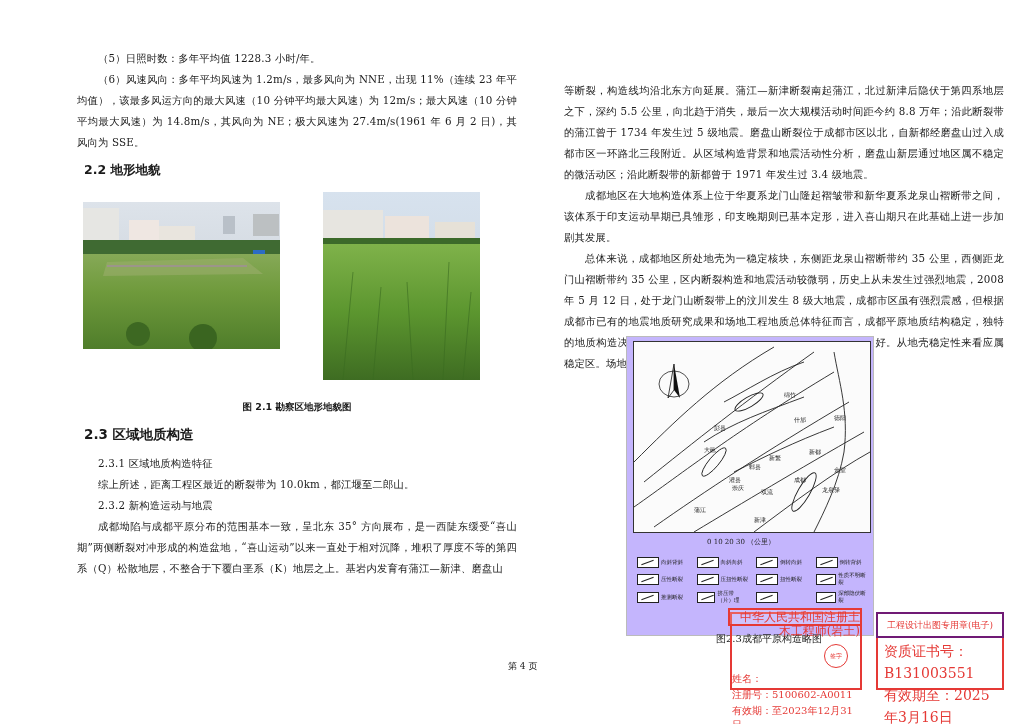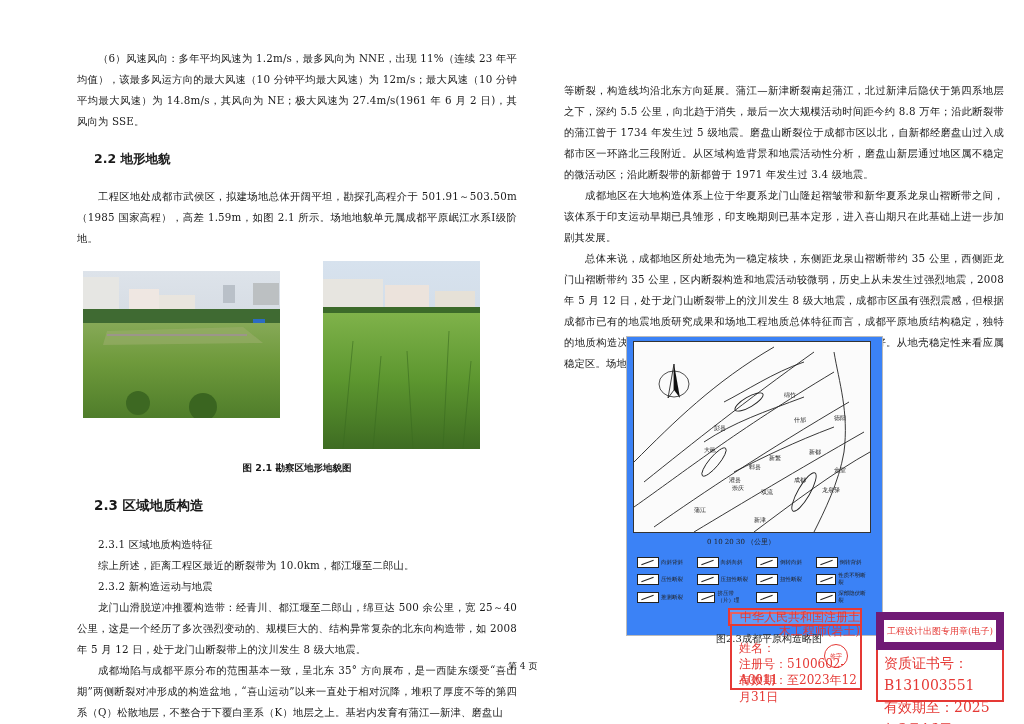--- a/index.html
+++ b/index.html
@@ -3,52 +3,52 @@
 <meta charset="utf-8">
 <style>
   html,body{margin:0;padding:0;background:#ffffff;}
   body{width:1024px;height:724px;position:relative;overflow:hidden;font-family:"DejaVu Serif","Liberation Serif",serif;color:#1a1a1a;}
   .col{position:absolute;top:48px;width:440px;}
   .col-left{left:77px;}
   .col-right{left:564px;margin-top:32px;}
   p{margin:0;font-size:10.3px;line-height:21px;text-align:justify;letter-spacing:0.2px;}
   .indent{text-indent:21px;}
   .sub{padding-left:21px;}
-  h2{margin:17px;font-size:12.5px;font-weight:bold;line-height:20px;font-family:"DejaVu Sans","Liberation Sans",sans-serif;}
+  h2{margin:7px;font-size:12.5px;font-weight:bold;line-height:20px;font-family:"DejaVu Sans","Liberation Sans",sans-serif;}
   h2.big{font-size:13.5px;line-height:24px;}
   .photos{position:relative;height:185px;margin-top:10px;}
   .photo1{position:absolute;left:6px;top:12px;width:197px;height:147px;overflow:hidden;}
   .photo2{position:absolute;left:246px;top:2px;width:157px;height:188px;overflow:hidden;}
-  .caption{font-size:9.5px;text-align:center;font-weight:bold;margin-top:16px;line-height:16px;font-family:"DejaVu Sans","Liberation Sans",sans-serif;}
-  .mapbox{position:absolute;left:626px;top:336px;width:246px;height:298px;background:#3b82f6;border:1px solid #bbb;padding-left:9px;}
+  .caption{font-size:9.5px;text-align:center;font-weight:bold;margin-top:24px;line-height:16px;font-family:"DejaVu Sans","Liberation Sans",sans-serif;}
+  .mapbox{position:absolute;left:626px;top:336px;width:246px;height:298px;background:#c4b5fd;border:1px solid #bbb;}
   .map-inner{position:absolute;left:6px;top:4px;width:236px;height:190px;background:#fbfbfb;border:1px solid #333;overflow:hidden;}
   .scale{position:absolute;left:80px;top:200px;font-size:7px;color:#222;}
   .legend{position:absolute;left:10px;top:220px;width:232px;}
   .leg-row{display:flex;gap:6px;margin-bottom:4px;}
   .leg{display:flex;align-items:center;gap:2px;width:54px;font-size:5.5px;color:#222;}
   .leg .sw{width:20px;height:9px;border:1px solid #222;background:#fff;position:relative;}
   .leg .sw:after{content:"";position:absolute;left:3px;top:4px;width:13px;height:1px;background:#222;transform:rotate(-20deg);}
   .map-caption{position:absolute;left:716px;top:632px;font-size:10px;color:#222;}
   .stamp1{position:absolute;left:730px;top:612px;width:128px;height:74px;border:2px solid #e53935;}
   .stamp1 .top{position:absolute;left:-4px;top:-6px;width:130px;border:2px solid #e53935;height:14px;font-size:12px;color:#e53935;line-height:14px;text-align:right;background:rgba(255,255,255,0.2);}
-  .stamp1 .line{position:absolute;left:7px;font-size:12px;color:#e53935;}
+  .stamp1 .line{position:absolute;left:0;font-size:10px;color:#e53935;margin-top:32px;}
   .stamp1 .seal{position:absolute;left:92px;top:30px;width:22px;height:22px;border:1.5px solid #e53935;border-radius:50%;font-size:6px;color:#e53935;text-align:center;line-height:22px;}
   .stamp2{position:absolute;left:876px;top:612px;width:128px;height:76px;}
-  .stamp2 .hdr{height:22px;border:8px solid #701a75;font-size:9px;color:#e53935;line-height:22px;text-align:center;}
+  .stamp2 .hdr{height:22px;border:2px solid #701a75;font-size:9px;color:#e53935;line-height:22px;text-align:center;}
   .stamp2 .body{height:48px;border:2px solid #e53935;border-top:0;padding:2px 0 0 6px;}
   .stamp2 .body div{font-size:14px;color:#e53935;line-height:22px;}
   .pagenum{position:absolute;left:508px;top:660px;font-size:9px;color:#222;}
 </style>
 </head>
 <body>
 
 <div class="col col-left">
+  <p class="indent">（5）日照时数：多年平均值 1228.3 小时/年。</p>
   <p class="indent">（6）风速风向：多年平均风速为 1.2m/s，最多风向为 NNE，出现 11%（连续 23 年平均值），该最多风运方向的最大风速（10 分钟平均最大风速）为 12m/s；最大风速（10 分钟平均最大风速）为 14.8m/s，其风向为 NE；极大风速为 27.4m/s(1961 年 6 月 2 日)，其风向为 SSE。</p>
   <h2>2.2 地形地貌</h2>
-  <p class="indent">工程区地处成都市武侯区，拟建场地总体开阔平坦，勘探孔高程介于 501.91～503.50m（1985 国家高程），高差 1.59m，如图 2.1 所示。场地地貌单元属成都平原岷江水系Ⅰ级阶地。</p>
 
   <div class="photos">
     <div class="photo1">
       <svg width="197" height="147" viewBox="0 0 197 147">
         <defs>
           <linearGradient id="sky1" x1="0" y1="0" x2="0" y2="1">
             <stop offset="0" stop-color="#dde3ea"></stop>
               <stop offset="1" stop-color="#c7ced6"></stop>
           </linearGradient>
           <linearGradient id="grass1" x1="0" y1="0" x2="0" y2="1">
@@ -100,21 +100,20 @@
         </g>
       </svg>
     </div>
   </div>
   <div class="caption">图 2.1 勘察区地形地貌图</div>
 
   <h2 class="big">2.3 区域地质构造</h2>
   <p class="sub">2.3.1 区域地质构造特征</p>
   <p class="indent">综上所述，距离工程区最近的断裂带为 10.0km，都江堰至二郎山。</p>
   <p class="sub">2.3.2 新构造运动与地震</p>
-  <p class="indent">龙门山滑脱逆冲推覆构造带：经青川、都江堰至二郎山，绵亘达 500 余公里，宽 25～40 公里，这是一个经历了多次强烈变动的、规模巨大的、结构异常复杂的北东向构造带，如 2008 年 5 月 12 日，处于龙门山断裂带上的汶川发生 8 级大地震。</p>
   <p class="indent">成都坳陷与成都平原分布的范围基本一致，呈北东 35° 方向展布，是一西陡东缓受“喜山期”两侧断裂对冲形成的构造盆地，“喜山运动”以来一直处于相对沉降，堆积了厚度不等的第四系（Q）松散地层，不整合于下覆白垩系（K）地层之上。基岩内发育有蒲江—新津、磨盘山</p>
 </div>
 
 <div class="col col-right">
   <p>等断裂，构造线均沿北东方向延展。蒲江—新津断裂南起蒲江，北过新津后隐伏于第四系地层之下，深约 5.5 公里，向北趋于消失，最后一次大规模活动时间距今约 8.8 万年；沿此断裂带的蒲江曾于 1734 年发生过 5 级地震。磨盘山断裂位于成都市区以北，自新都经磨盘山过入成都市区一环路北三段附近。从区域构造背景和地震活动性分析，磨盘山新层通过地区属不稳定的微活动区；沿此断裂带的新都曾于 1971 年发生过 3.4 级地震。</p>
   <p class="indent">成都地区在大地构造体系上位于华夏系龙门山隆起褶皱带和新华夏系龙泉山褶断带之间，该体系于印支运动早期已具雏形，印支晚期则已基本定形，进入喜山期只在此基础上进一步加剧其发展。</p>
   <p class="indent">总体来说，成都地区所处地壳为一稳定核块，东侧距龙泉山褶断带约 35 公里，西侧距龙门山褶断带约 35 公里，区内断裂构造和地震活动较微弱，历史上从未发生过强烈地震，2008 年 5 月 12 日，处于龙门山断裂带上的汶川发生 8 级大地震，成都市区虽有强烈震感，但根据成都市已有的地震地质研究成果和场地工程地质总体特征而言，成都平原地质结构稳定，独特的地质构造决定周围的地震不会对其造成大的破坏，区域稳定性良好。从地壳稳定性来看应属稳定区。场地属稳定场地。</p>
 </div>
 
 <div class="mapbox">

